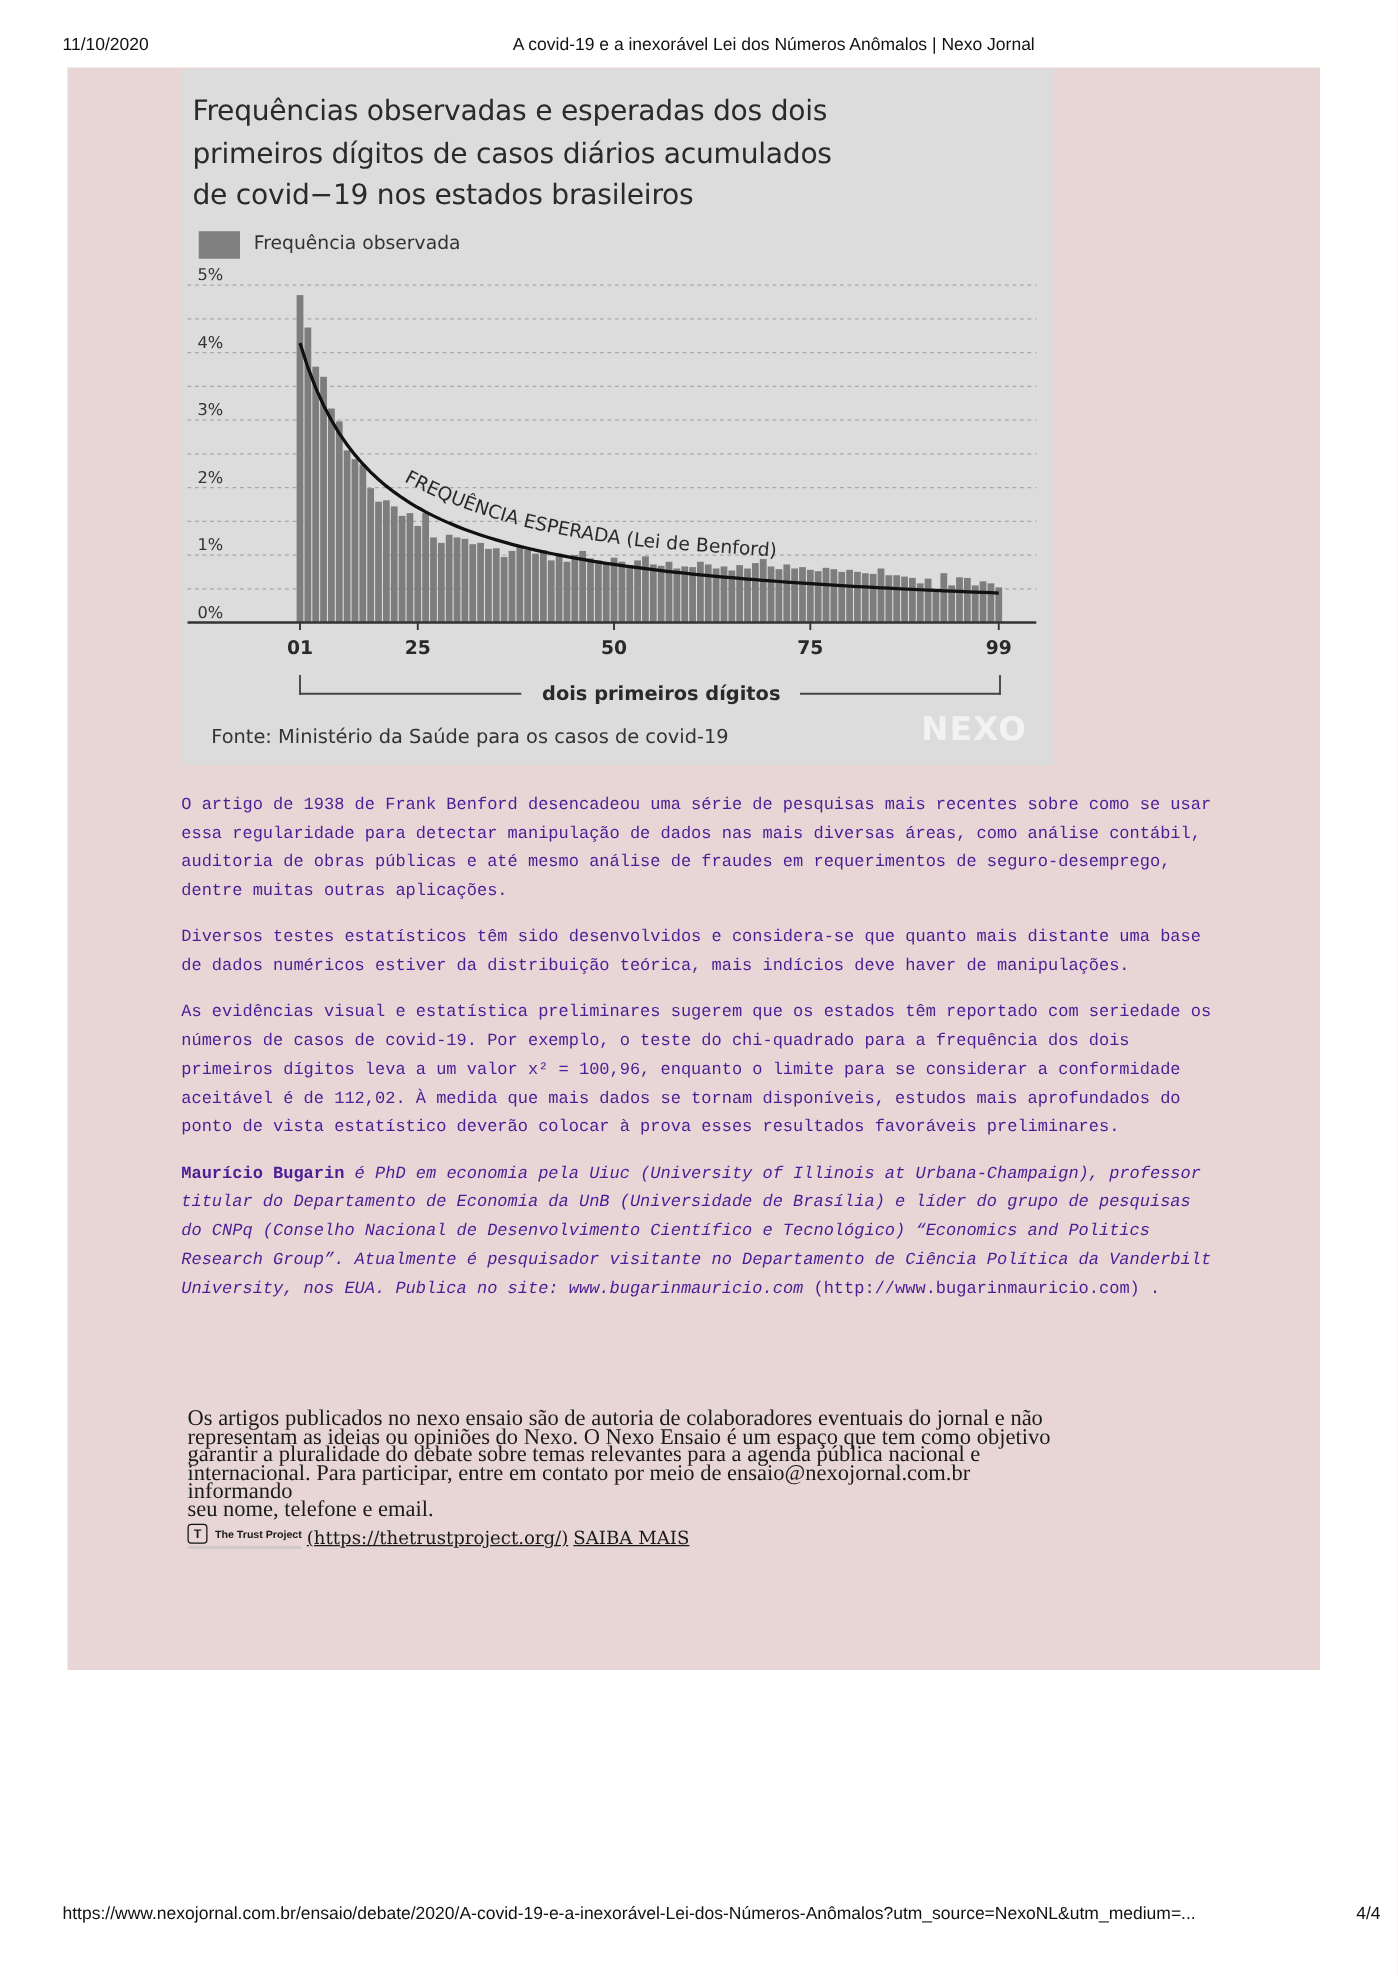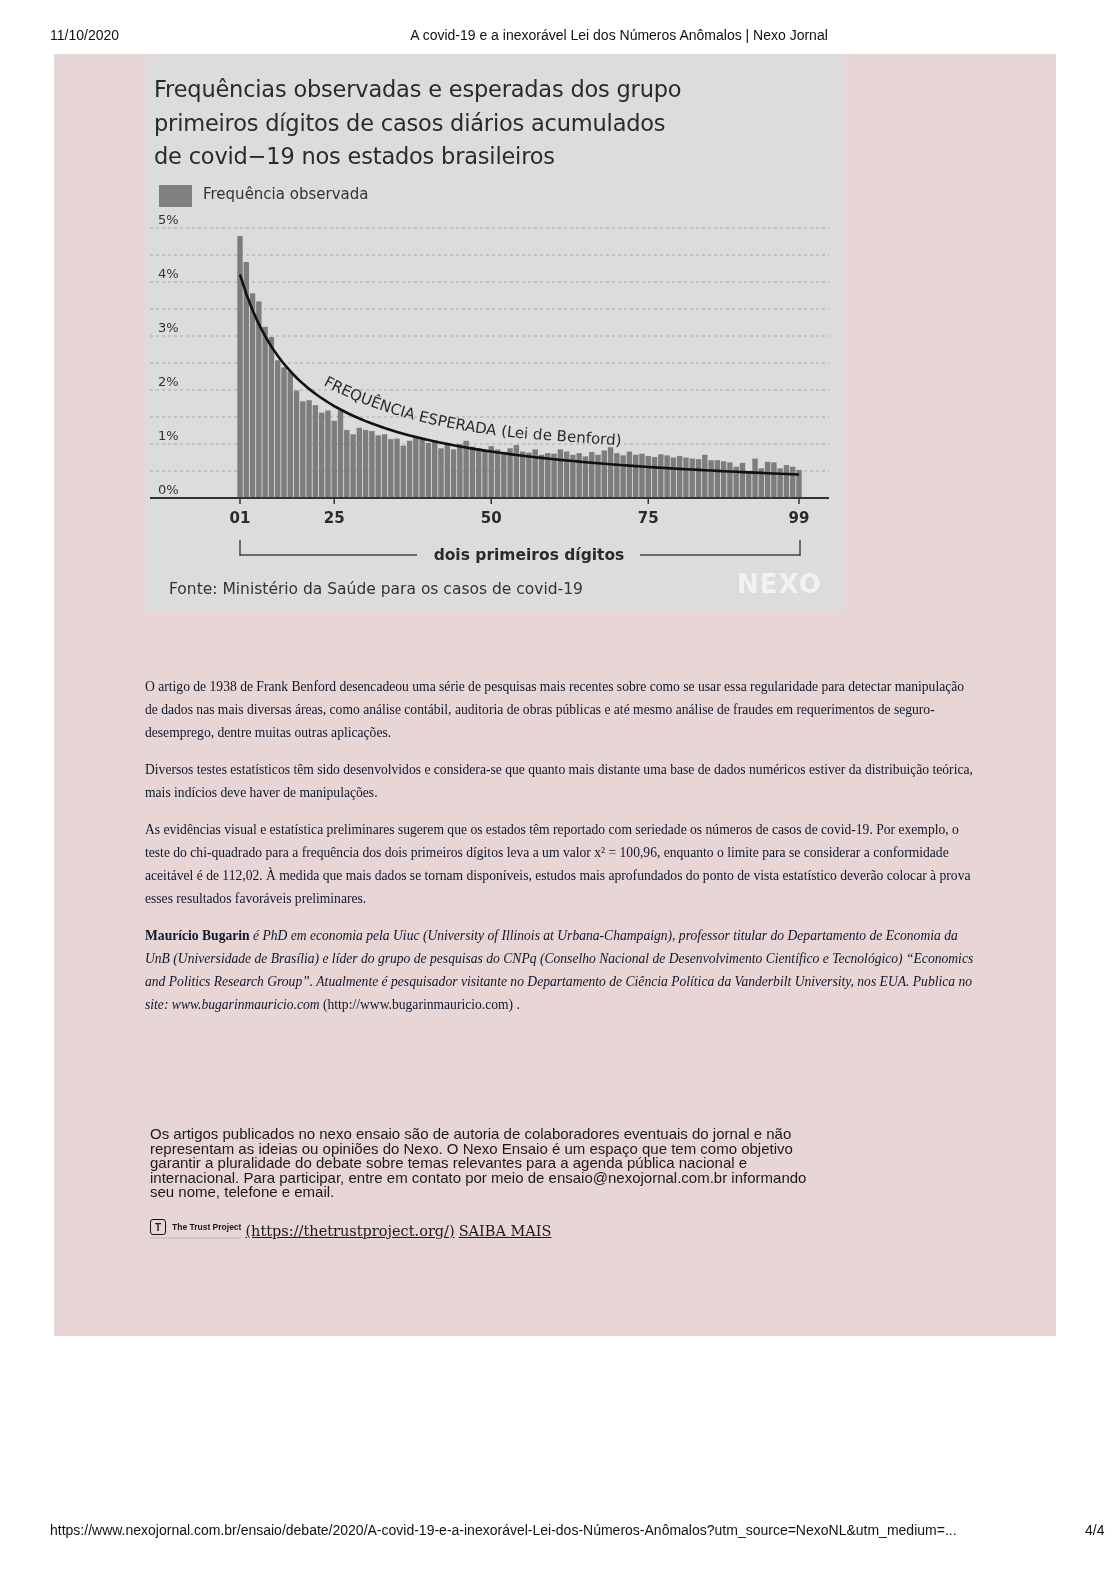--- a/index.html
+++ b/index.html
@@ -8,26 +8,26 @@
   .print-header .date{position:absolute;left:50px;top:0;}
   .print-header .ptitle{position:absolute;left:0;width:1238px;text-align:center;top:0;}
   .panel{position:absolute;left:54px;top:54px;width:1002px;height:1282px;background:#e8d6d6;}
   .chart{position:absolute;left:145px;top:55px;width:698px;height:557px;background:#dcdcdc;}
   .chart svg{position:absolute;left:0;top:0;}
   .chart-title{position:absolute;left:9px;top:18px;width:680px;font-family:"DejaVu Sans",sans-serif;font-size:22.5px;line-height:33.5px;color:#2a2a2a;letter-spacing:-0.2px;}
   .legend{position:absolute;left:14px;top:130px;display:flex;align-items:flex-start;font-family:"DejaVu Sans",sans-serif;font-size:15px;color:#333;}
   .legend .swatch{width:33px;height:22px;background:#808080;margin-right:11px;}
   .source{position:absolute;left:24px;top:525px;font-family:"DejaVu Sans",sans-serif;font-size:15.5px;color:#333;}
   .nexo-logo{position:absolute;left:592px;top:514px;font-family:"DejaVu Sans",sans-serif;font-weight:bold;font-size:26px;color:#f2f2f2;letter-spacing:1px;}
-  .article{position:absolute;left:145px;top:675px;width:830px;font-family:Liberation Serif, serif;font-size:13.6px;line-height:23px;color:#0f172a;}
+  .article{position:absolute;left:145px;top:633px;width:830px;font-family:Liberation Mono, monospace;font-size:13.6px;line-height:23px;color:#4c1d95;}
   .article p{margin:0 0 14px 0;}
   .article .bio{font-style:italic;}
   .article .bio b{font-style:normal;}
   .article .bio .plain{font-style:normal;}
-  .disclaimer{position:absolute;left:150px;top:1127px;width:700px;font-family:Liberation Sans, sans-serif;font-size:15px;line-height:14.5px;color:#1a1a1a;}
+  .disclaimer{position:absolute;left:150px;top:1127px;width:700px;font-family:Liberation Serif, serif;font-size:18px;line-height:14.5px;color:#1a1a1a;}
   .trust{position:absolute;left:150px;top:1219px;display:flex;align-items:flex-end;font-family:"DejaVu Serif",serif;font-size:14.5px;color:#1a1a1a;}
   .trust .tp-logo{display:flex;align-items:center;border-bottom:2px solid #c8c8c8;padding-bottom:2px;}
   .trust .tp-icon{width:14px;height:14px;border:1.5px solid #111;border-radius:3px;display:inline-flex;align-items:center;justify-content:center;font-family:"Liberation Sans",sans-serif;font-weight:bold;font-size:10px;margin-right:6px;}
   .trust .tp-text{font-family:"Liberation Sans",sans-serif;font-weight:bold;font-size:8.5px;}
   .trust a{color:#1a1a1a;text-decoration:underline;margin-left:4px;}
   .print-footer{position:absolute;top:1522px;left:0;width:1118px;font-family:"Liberation Sans",sans-serif;font-size:14px;color:#111;}
   .print-footer .url{position:absolute;left:50px;}
   .print-footer .page{position:absolute;left:1040px;margin-left:45px;}
 </style>
 </head>
@@ -35,21 +35,21 @@
 
 <div class="print-header">
   <span class="date">11/10/2020</span>
   <span class="ptitle">A covid-19 e a inexorável Lei dos Números Anômalos | Nexo Jornal</span>
 </div>
 
 <div class="panel"></div>
 
 <div class="chart">
   <div class="chart-title">
-    <div>Frequências observadas e esperadas dos grupo</div>
+    <div>Frequências observadas e esperadas dos dois</div>
     <div>primeiros dígitos de casos diários acumulados</div>
     <div>de covid−19 nos estados brasileiros</div>
   </div>
   <div class="legend">
     <span class="swatch"></span>
     <span>Frequência observada</span>
   </div>
   <svg id="chart-svg" width="698" height="557" xmlns="http://www.w3.org/2000/svg">
     <g id="grid-layer">
         <line x1="5" x2="684" y1="416" y2="416" stroke="#a8a8a8" stroke-width="1" stroke-dasharray="3,3"></line>

